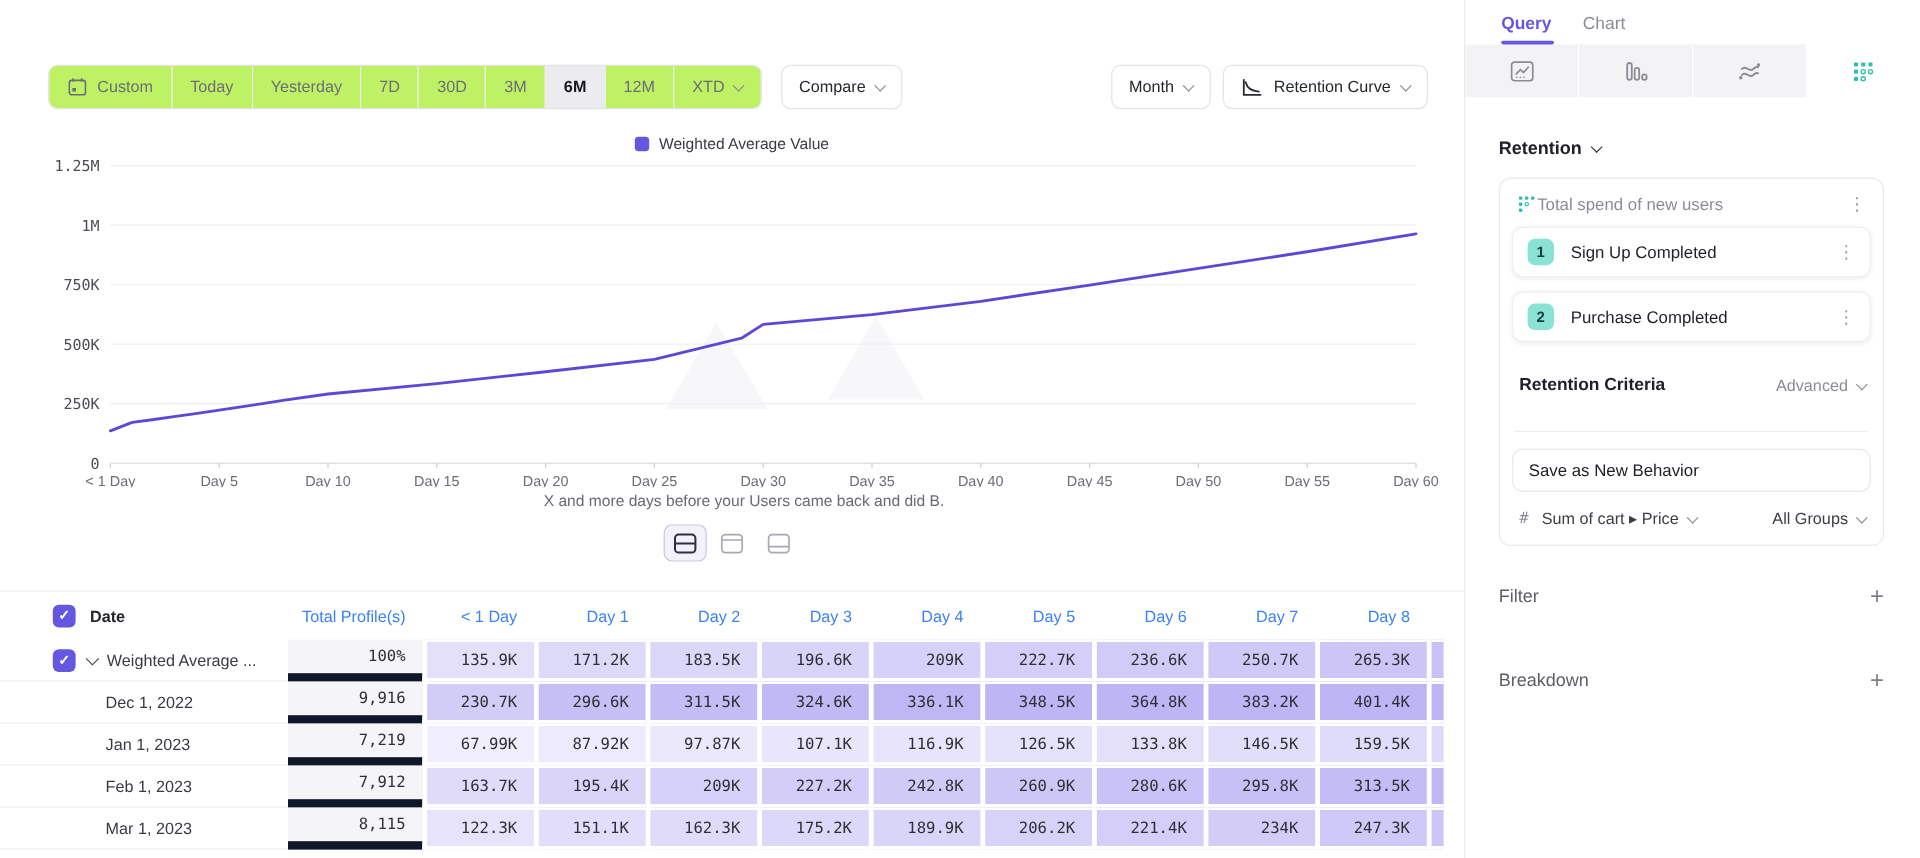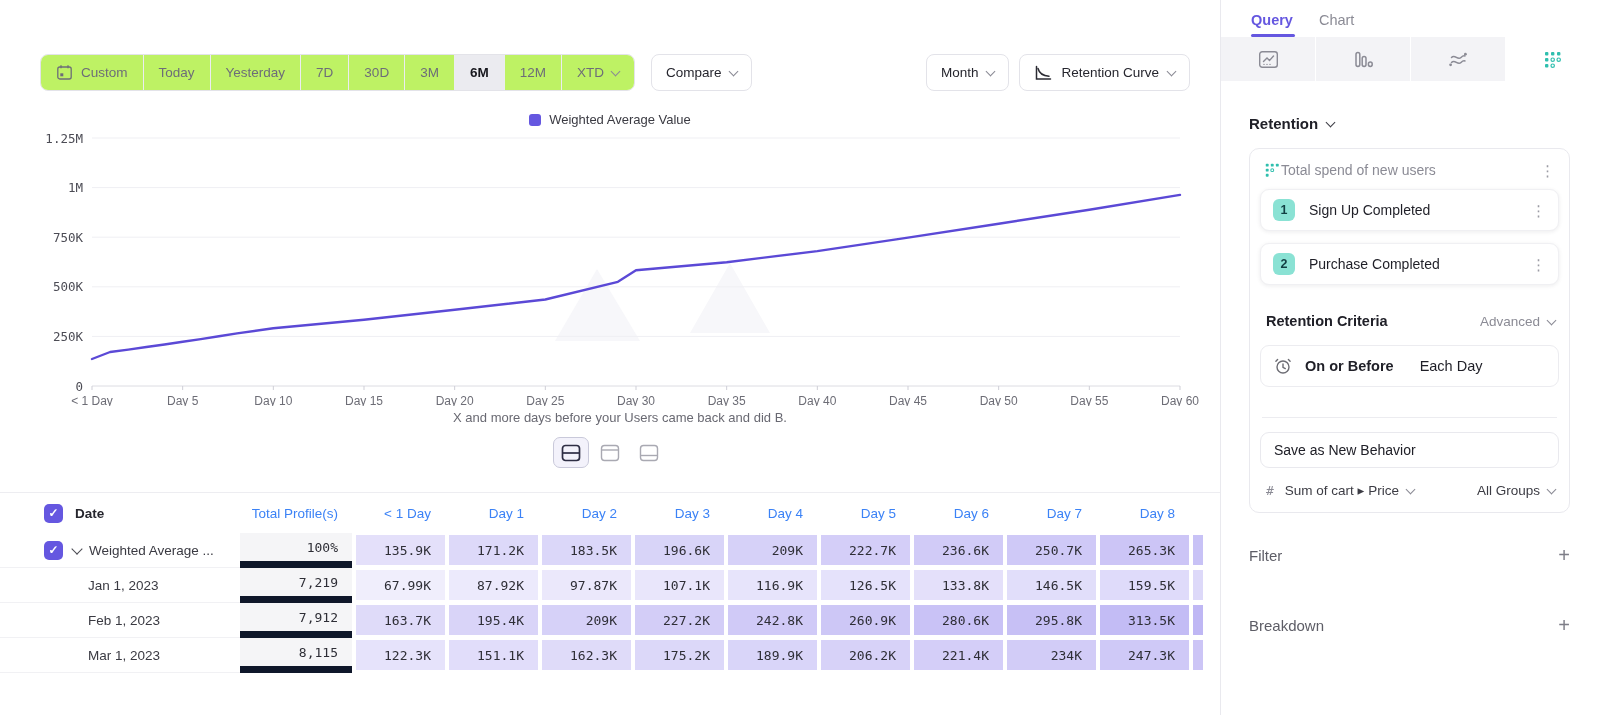--- a/index.html
+++ b/index.html
@@ -258,20 +258,38 @@
           <div class="cell day" style="background: rgba(110, 92, 230, 0.298);">222.7K</div>
           <div class="cell day" style="background: rgba(110, 92, 230, 0.318);">236.6K</div>
           <div class="cell day" style="background: rgba(110, 92, 230, 0.333);">250.7K</div>
           <div class="cell day" style="background: rgba(110, 92, 230, 0.353);">265.3K</div>
           <div class="slivercol">
             <div class="sliver" style="background: rgba(110, 92, 230, 0.376);"></div>
           </div>
         </div>
         <div class="trow">
           <div class="datecell">
+            <span class="rlabel">Dec 1, 2022</span>
+          </div>
+          <div class="cell gray">9,916</div>
+          <div class="cell day" style="background: rgba(110, 92, 230, 0.31);">230.7K</div>
+          <div class="cell day" style="background: rgba(110, 92, 230, 0.392);">296.6K</div>
+          <div class="cell day" style="background: rgba(110, 92, 230, 0.408);">311.5K</div>
+          <div class="cell day" style="background: rgba(110, 92, 230, 0.427);">324.6K</div>
+          <div class="cell day" style="background: rgba(110, 92, 230, 0.44);">336.1K</div>
+          <div class="cell day" style="background: rgba(110, 92, 230, 0.45);">348.5K</div>
+          <div class="cell day" style="background: rgba(110, 92, 230, 0.45);">364.8K</div>
+          <div class="cell day" style="background: rgba(110, 92, 230, 0.45);">383.2K</div>
+          <div class="cell day" style="background: rgba(110, 92, 230, 0.45);">401.4K</div>
+          <div class="slivercol">
+            <div class="sliver" style="background: rgba(110, 92, 230, 0.45);"></div>
+          </div>
+        </div>
+        <div class="trow">
+          <div class="datecell">
             <span class="rlabel">Jan 1, 2023</span>
           </div>
           <div class="cell gray">7,219</div>
           <div class="cell day" style="background: rgba(110, 92, 230, 0.106);">67.99K</div>
           <div class="cell day" style="background: rgba(110, 92, 230, 0.13);">87.92K</div>
           <div class="cell day" style="background: rgba(110, 92, 230, 0.14);">97.87K</div>
           <div class="cell day" style="background: rgba(110, 92, 230, 0.153);">107.1K</div>
           <div class="cell day" style="background: rgba(110, 92, 230, 0.165);">116.9K</div>
           <div class="cell day" style="background: rgba(110, 92, 230, 0.176);">126.5K</div>
           <div class="cell day" style="background: rgba(110, 92, 230, 0.19);">133.8K</div>
@@ -399,29 +417,20 @@
         </div>
 
         <div class="crit-row">
           <span class="crit-label">Retention Criteria</span>
           <span class="adv">
             <span>Advanced</span>
             <span class="chev"></span>
           </span>
         </div>
 
-        <div class="timing">
-          <svg width="18" height="18" viewBox="0 0 18 18" fill="none" stroke="#6d6d74" stroke-width="1.4" stroke-linecap="round">
-            <circle cx="9" cy="10" r="6"></circle>
-            <path d="M9 7v3.4l2.3 1.2"></path>
-            <path d="M3.6 2.6 1.9 4.3M14.4 2.6l1.7 1.7"></path>
-          </svg>
-          <span class="tp">On or Before</span>
-          <span class="ts">Each Day</span>
-        </div>
 
         <div class="divider"></div>
 
         <div class="savebtn">Save as New Behavior</div>
 
         <div class="metric-row">
           <span class="hash">#</span>
           <span class="mlabel">
             <span>Sum of cart ▸ Price</span>
             <span class="chev"></span>

